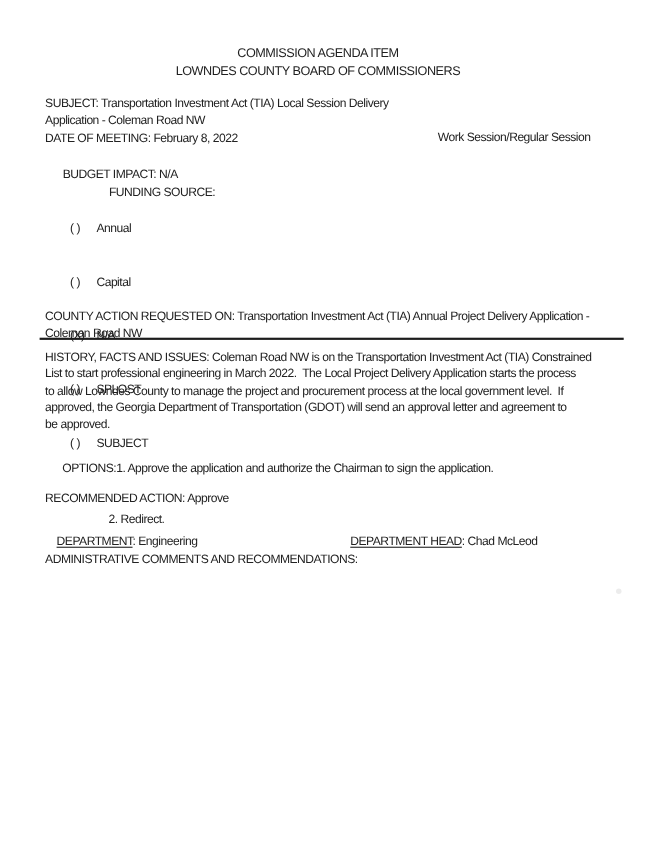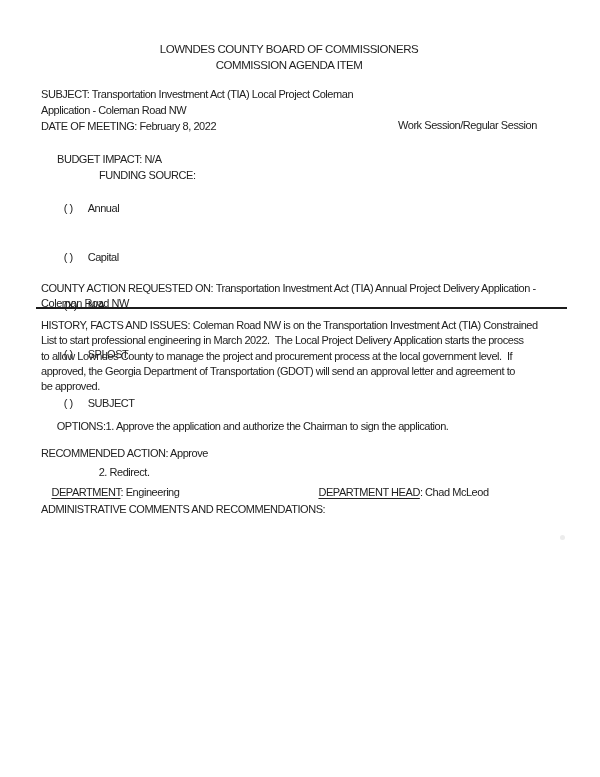--- a/index.html
+++ b/index.html
@@ -51,26 +51,26 @@
     left: 560px; top: 535px; width: 5px; height: 5px;
     border-radius: 50%; background: #ececec;
   }
 </style>
 </head>
 <body>
 
 <div class="page">
 
   <div class="abs title-block">
+    <span class="line">COMMISSION AGENDA ITEM</span>
     <span class="line">LOWNDES COUNTY BOARD OF COMMISSIONERS</span>
-    <span class="line">COMMISSION AGENDA ITEM</span>
   </div>
 
   <div class="abs subject-block">
-    <span class="line">SUBJECT: Transportation Investment Act (TIA) Local Project Coleman</span>
+    <span class="line">SUBJECT: Transportation Investment Act (TIA) Local Session Delivery</span>
     <span class="line">Application - Coleman Road NW</span>
   </div>
 
   <div class="abs date-label line">DATE OF MEETING: February 8, 2022</div>
   <div class="abs session-label line">Work Session/Regular Session</div>
 
   <div class="abs budget-line line">BUDGET IMPACT: N/A</div>
   <div class="abs funding-label line">FUNDING SOURCE:</div>
 
   <div class="abs funding-list">

